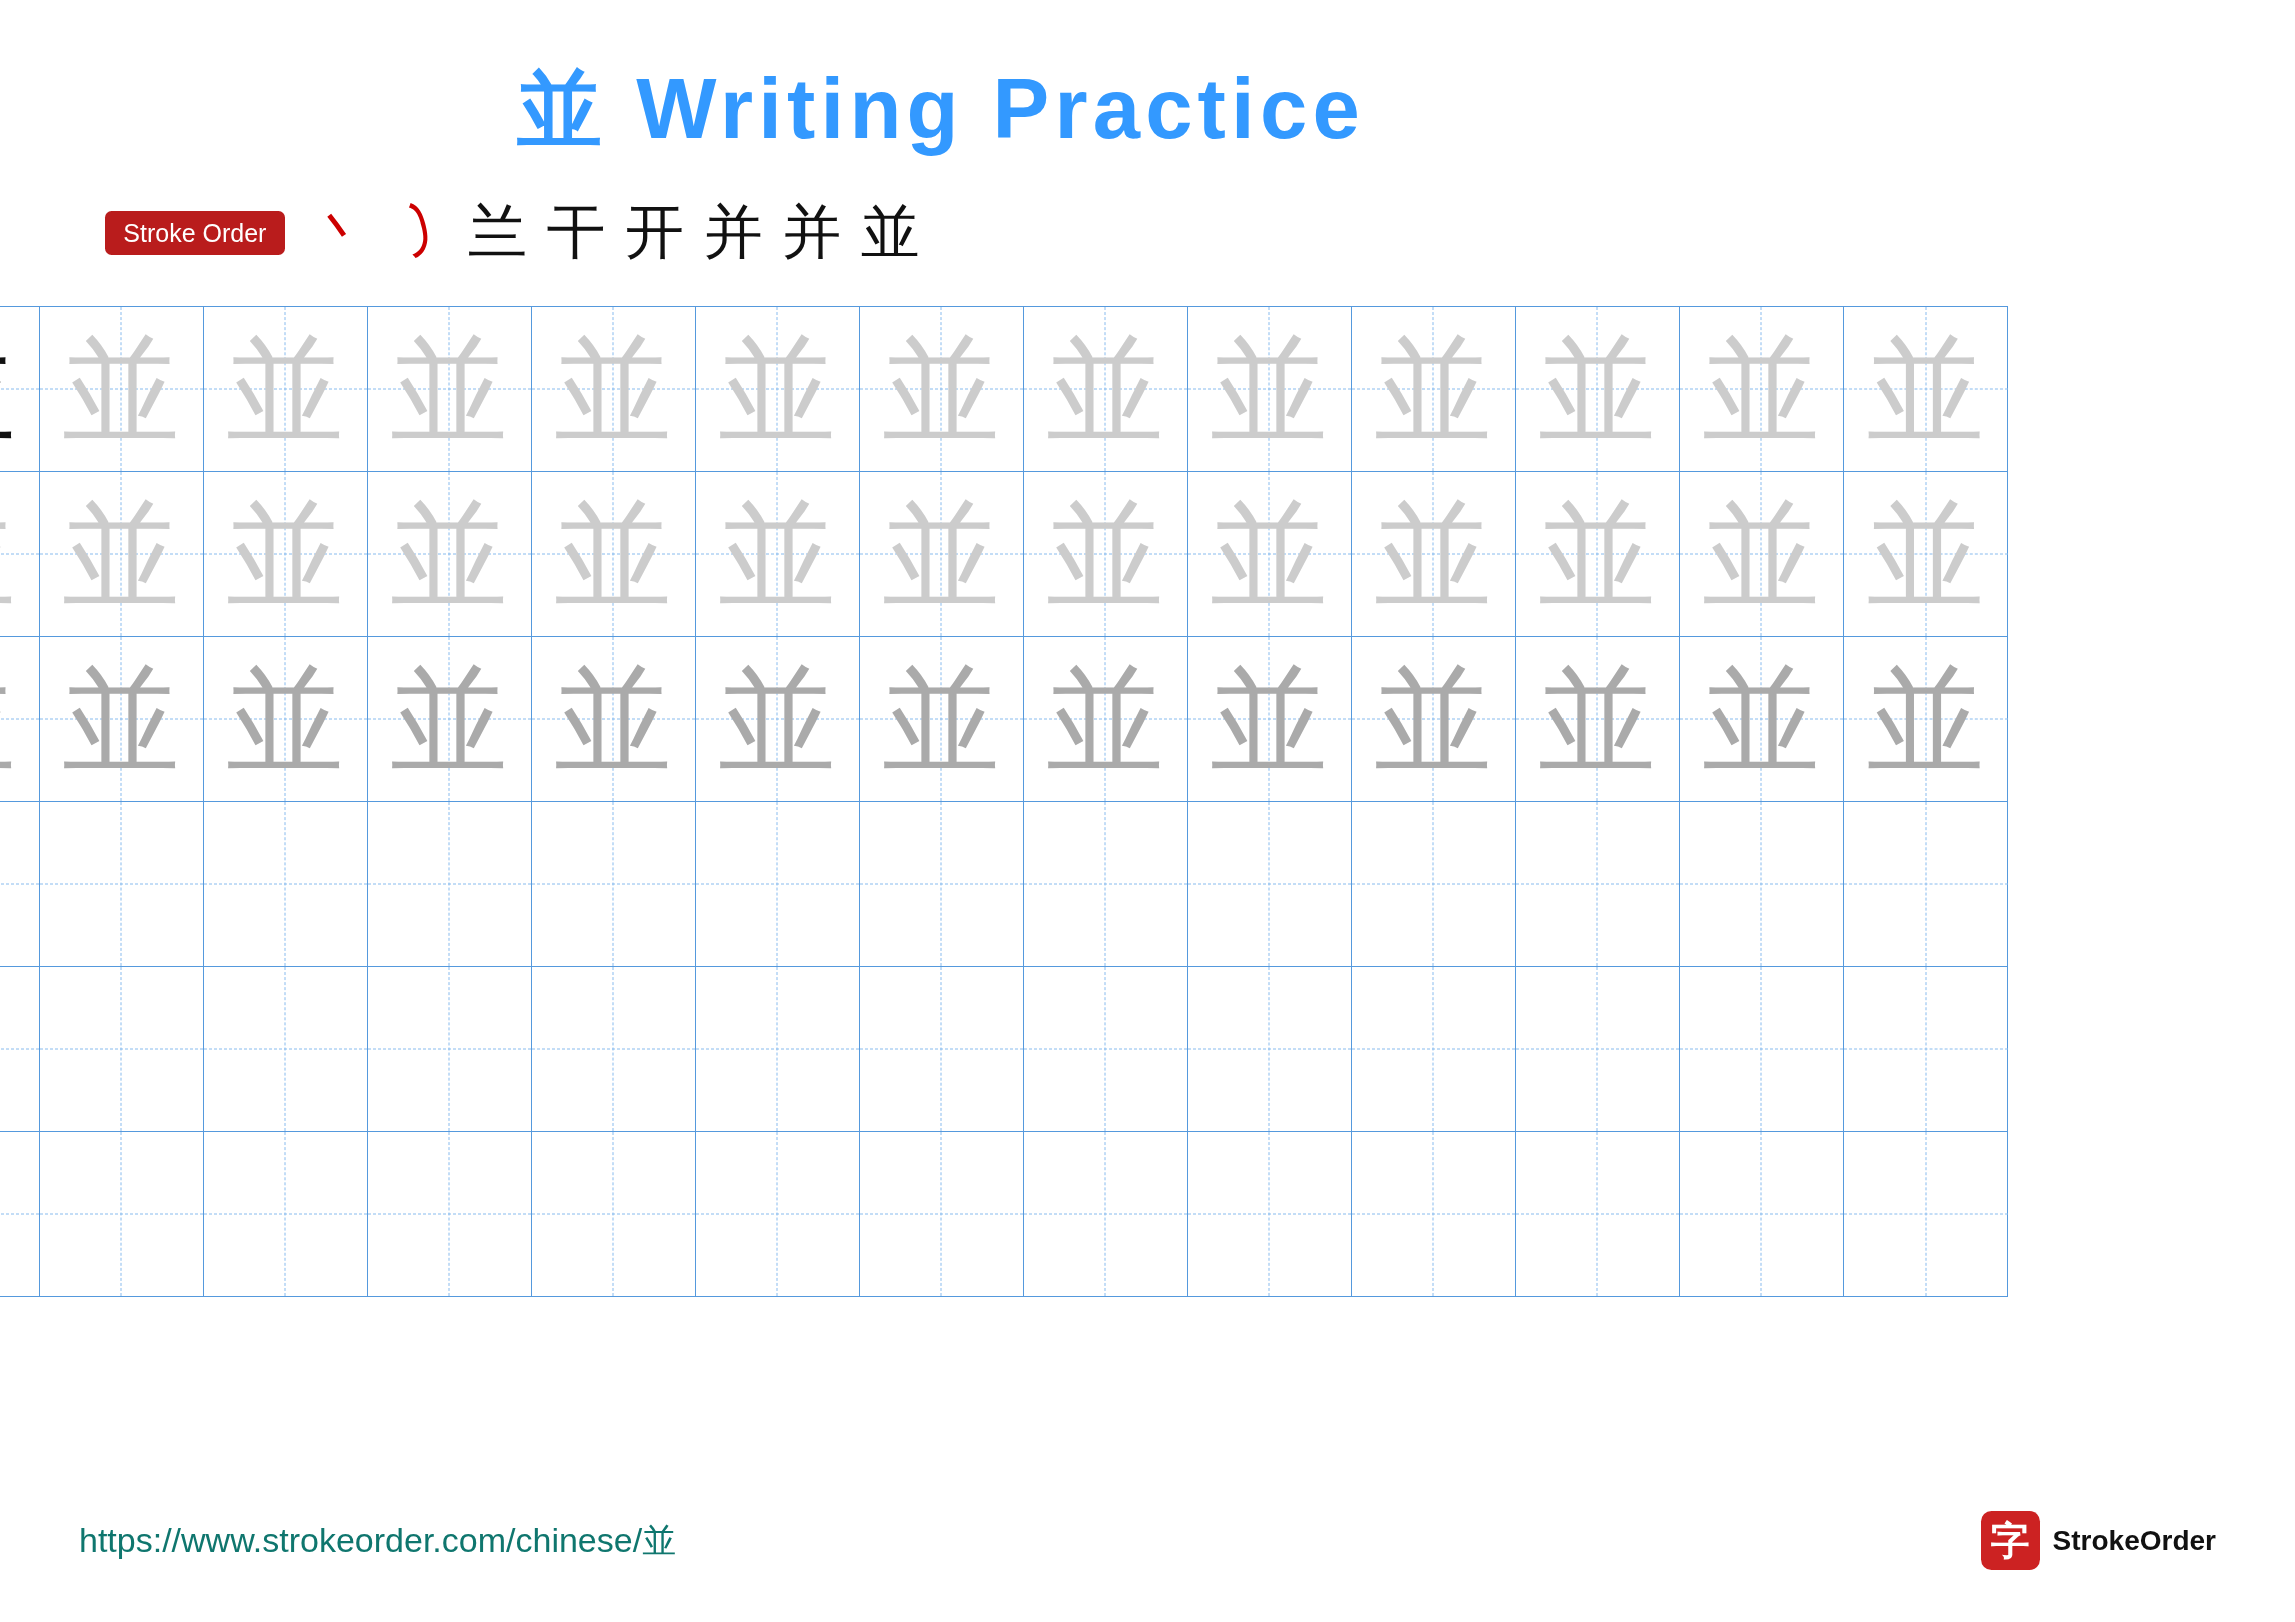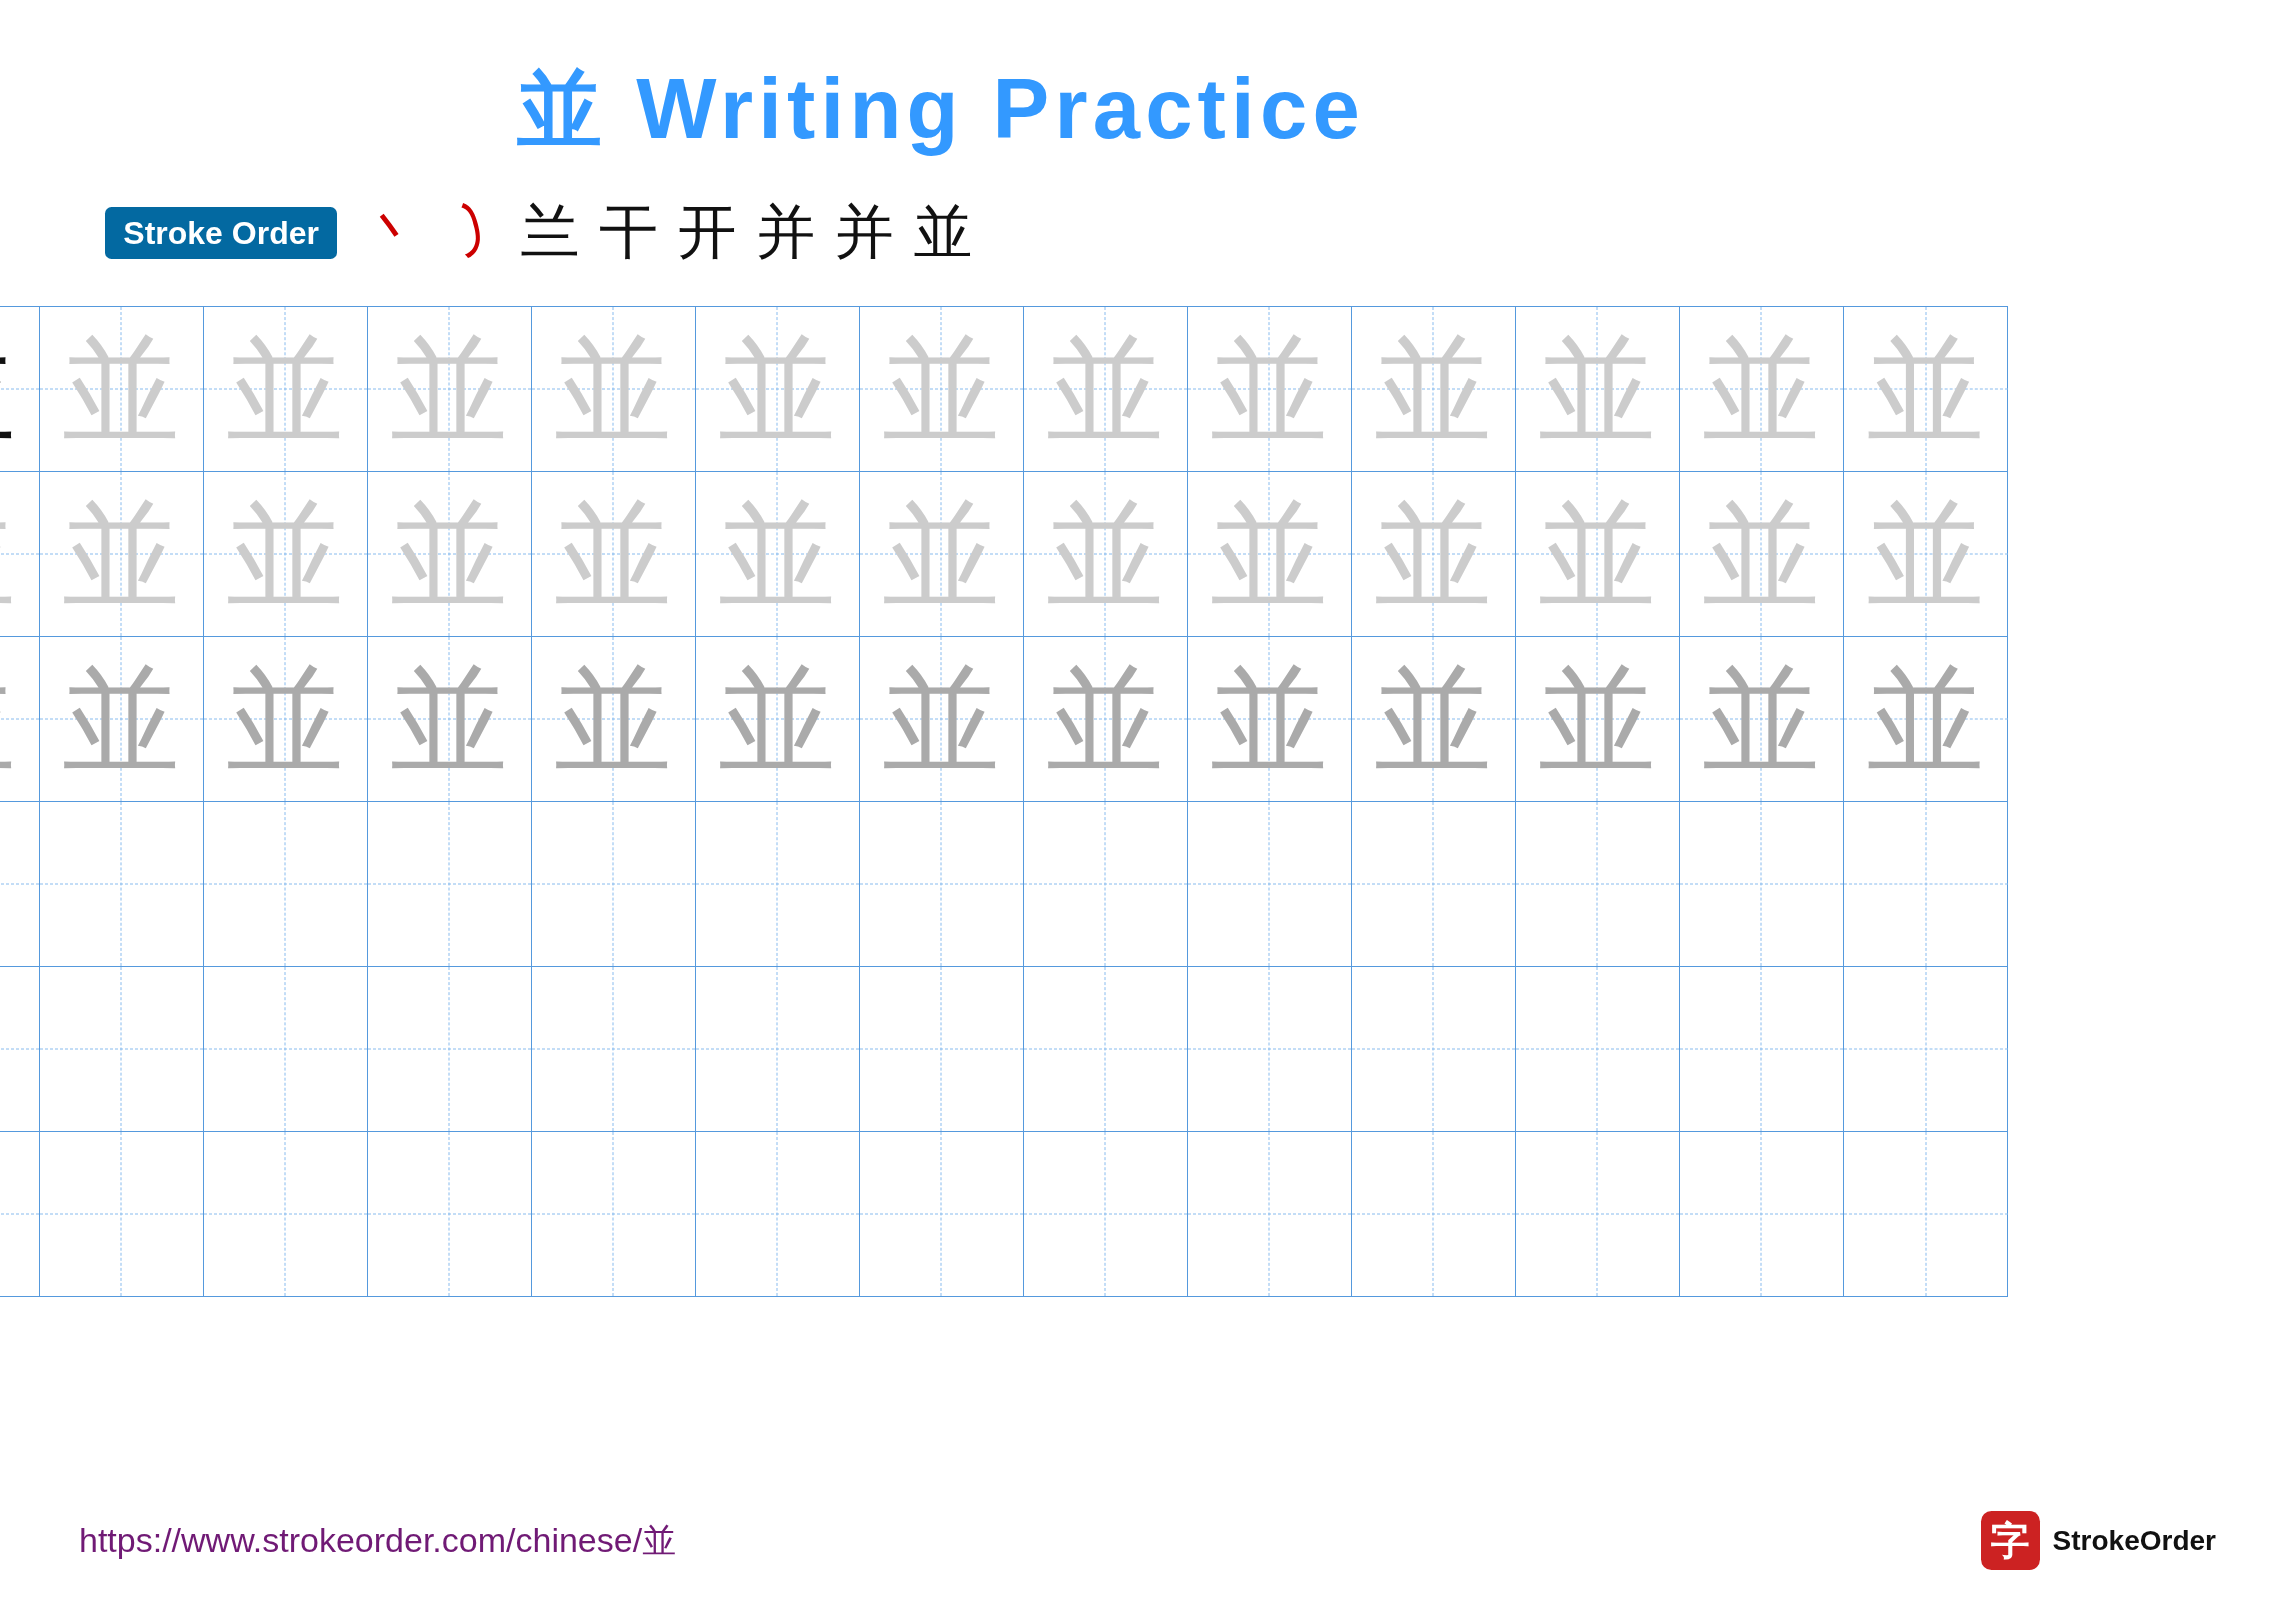--- a/index.html
+++ b/index.html
@@ -32,24 +32,24 @@
 
     .stroke-order-row {
       display: flex;
       align-items: center;
       margin-bottom: 33px;
       width: 100%;
       padding-left: 26px;
     }
 
     .stroke-order-badge {
-      background-color: #0369a1;
+      background-color: #b91c1c;
       color: white;
-      font-size: 32px;
-      font-weight: bold;
+      font-size: 25px;
+      font-weight: normal;
       padding: 7.9px 18.3px;
       border-radius: 6.5px;
       margin-right: 26px;
       white-space: nowrap;
     }
 
     .stroke-sequence {
       display: flex;
       align-items: center;
       gap: 19.6px;
@@ -143,21 +143,21 @@
       position: absolute;
       bottom: 52px;
       left: 79px;
       right: 79px;
       display: flex;
       justify-content: space-between;
       align-items: center;
     }
 
     .footer-url {
-      color: #701a75;
+      color: #0f766e;
       font-size: 34px;
     }
 
     .footer-logo {
       display: flex;
       align-items: center;
       gap: 13px;
     }
 
     .footer-logo-icon {

